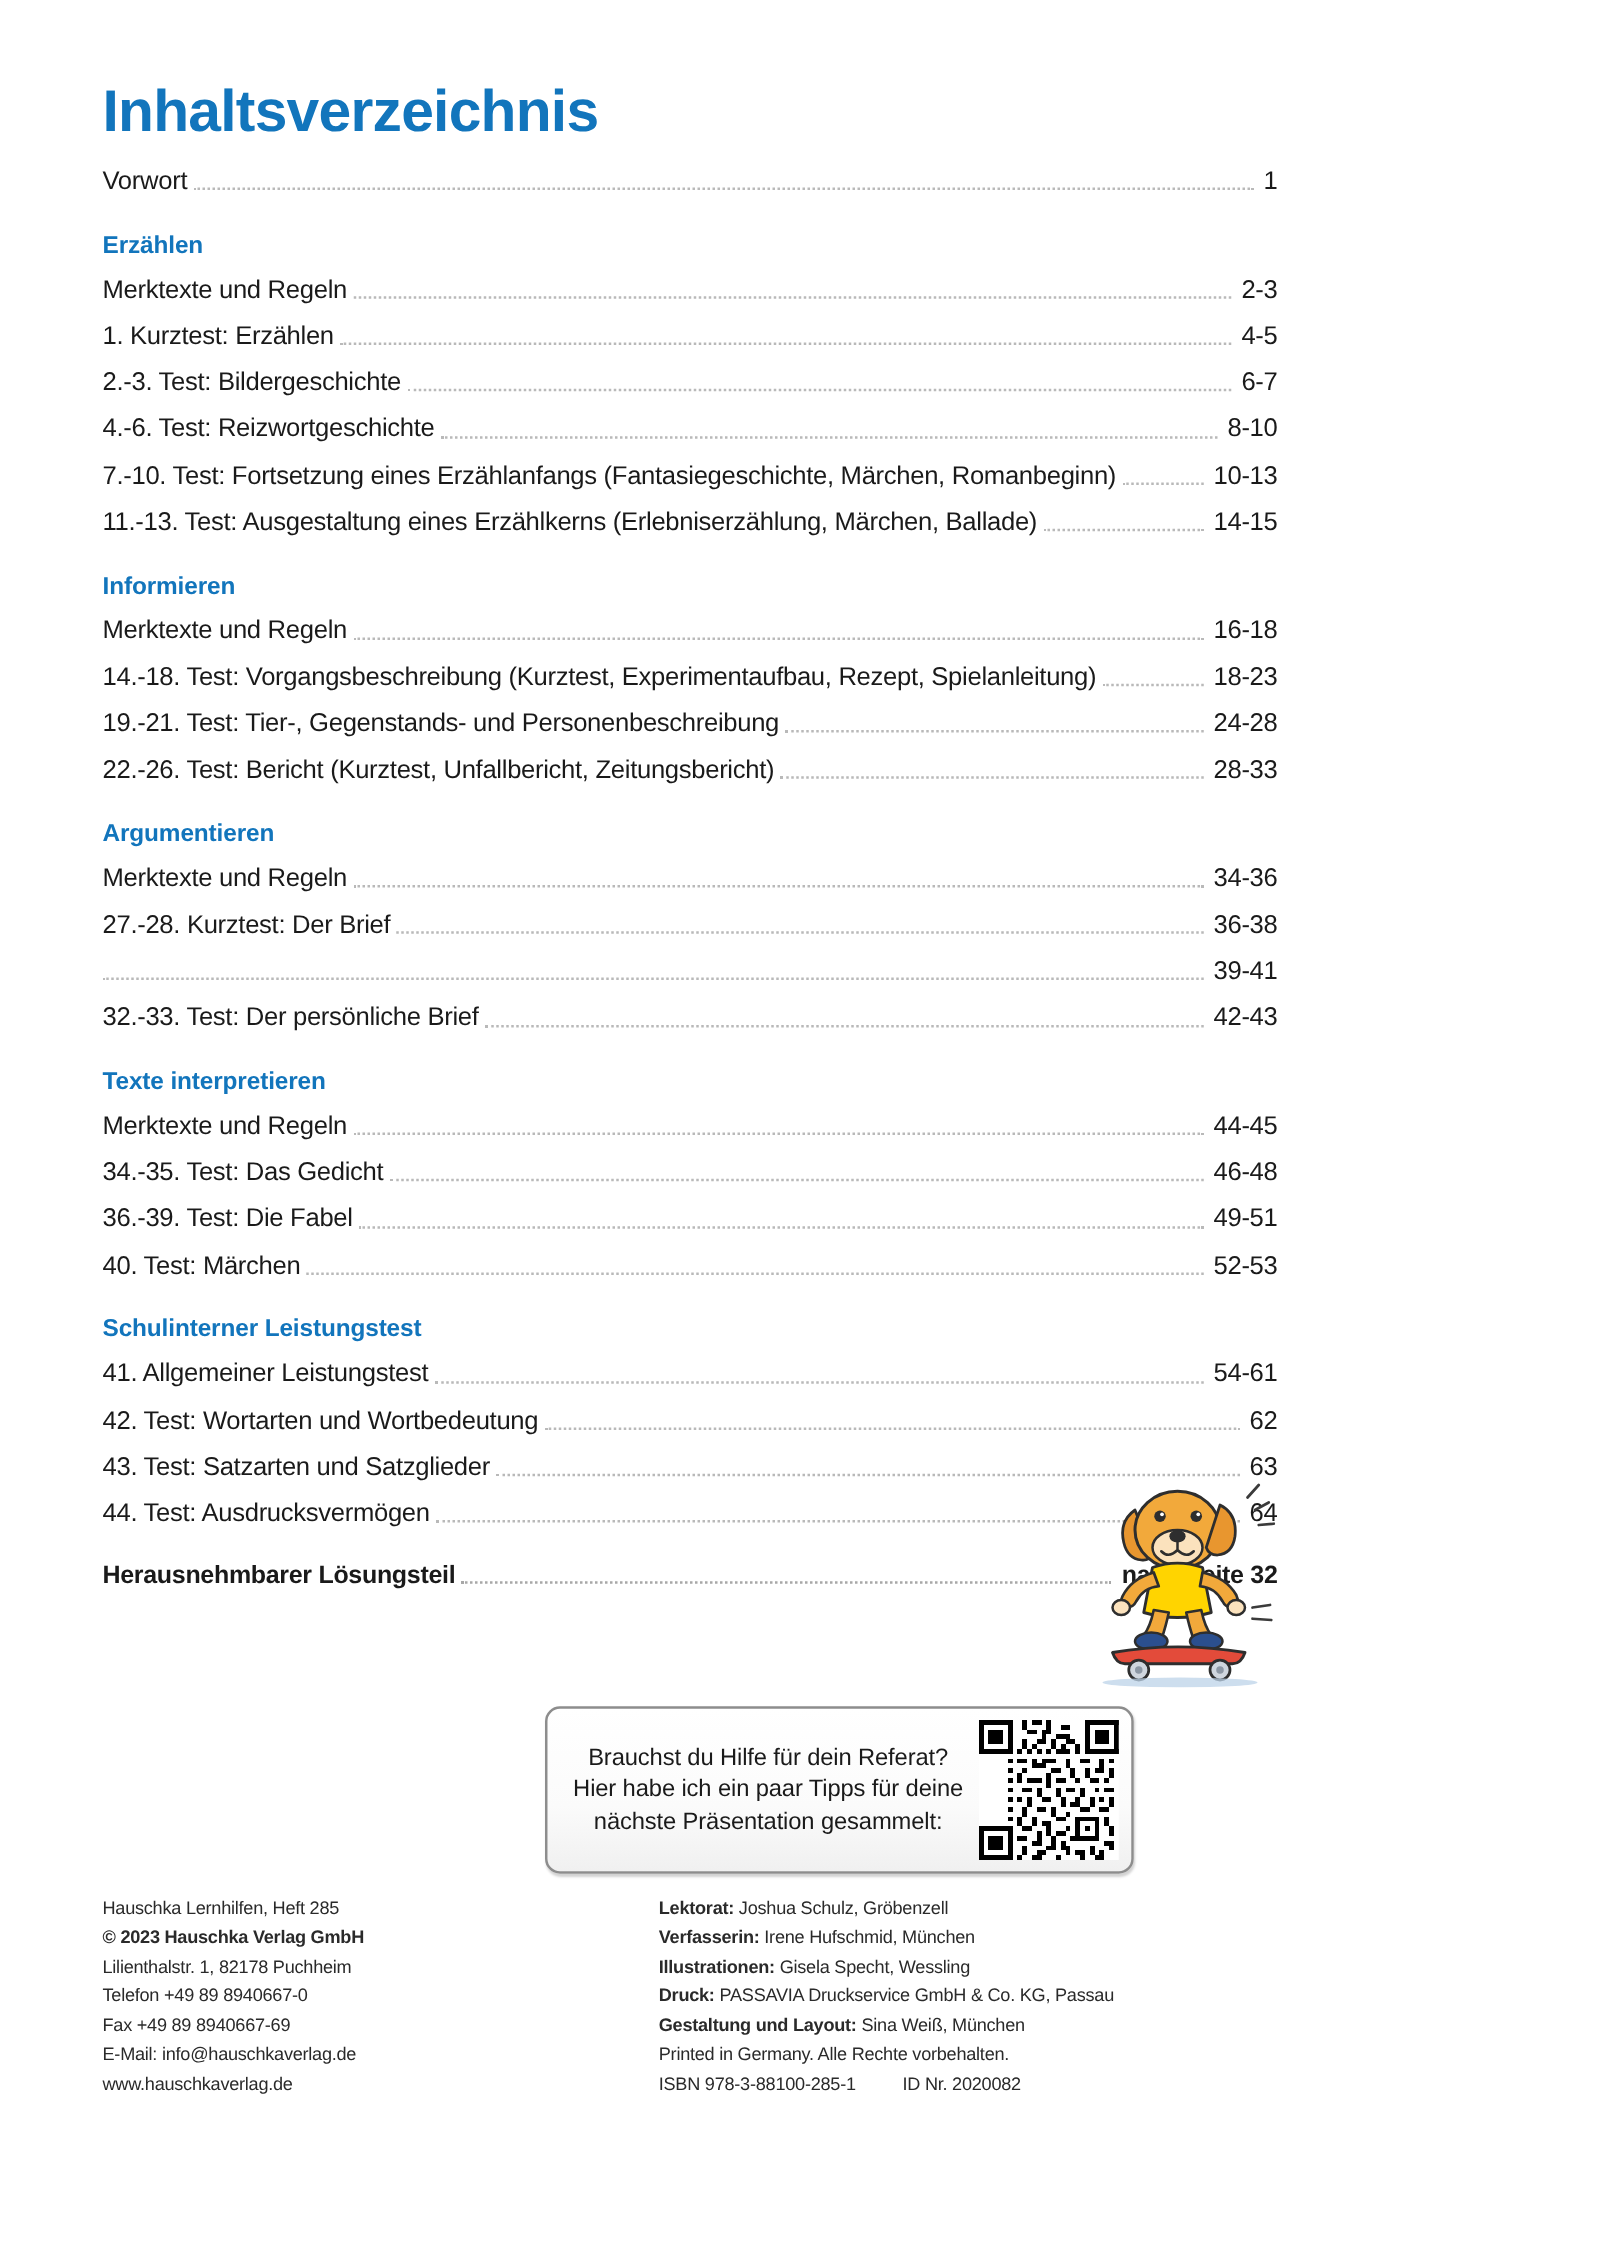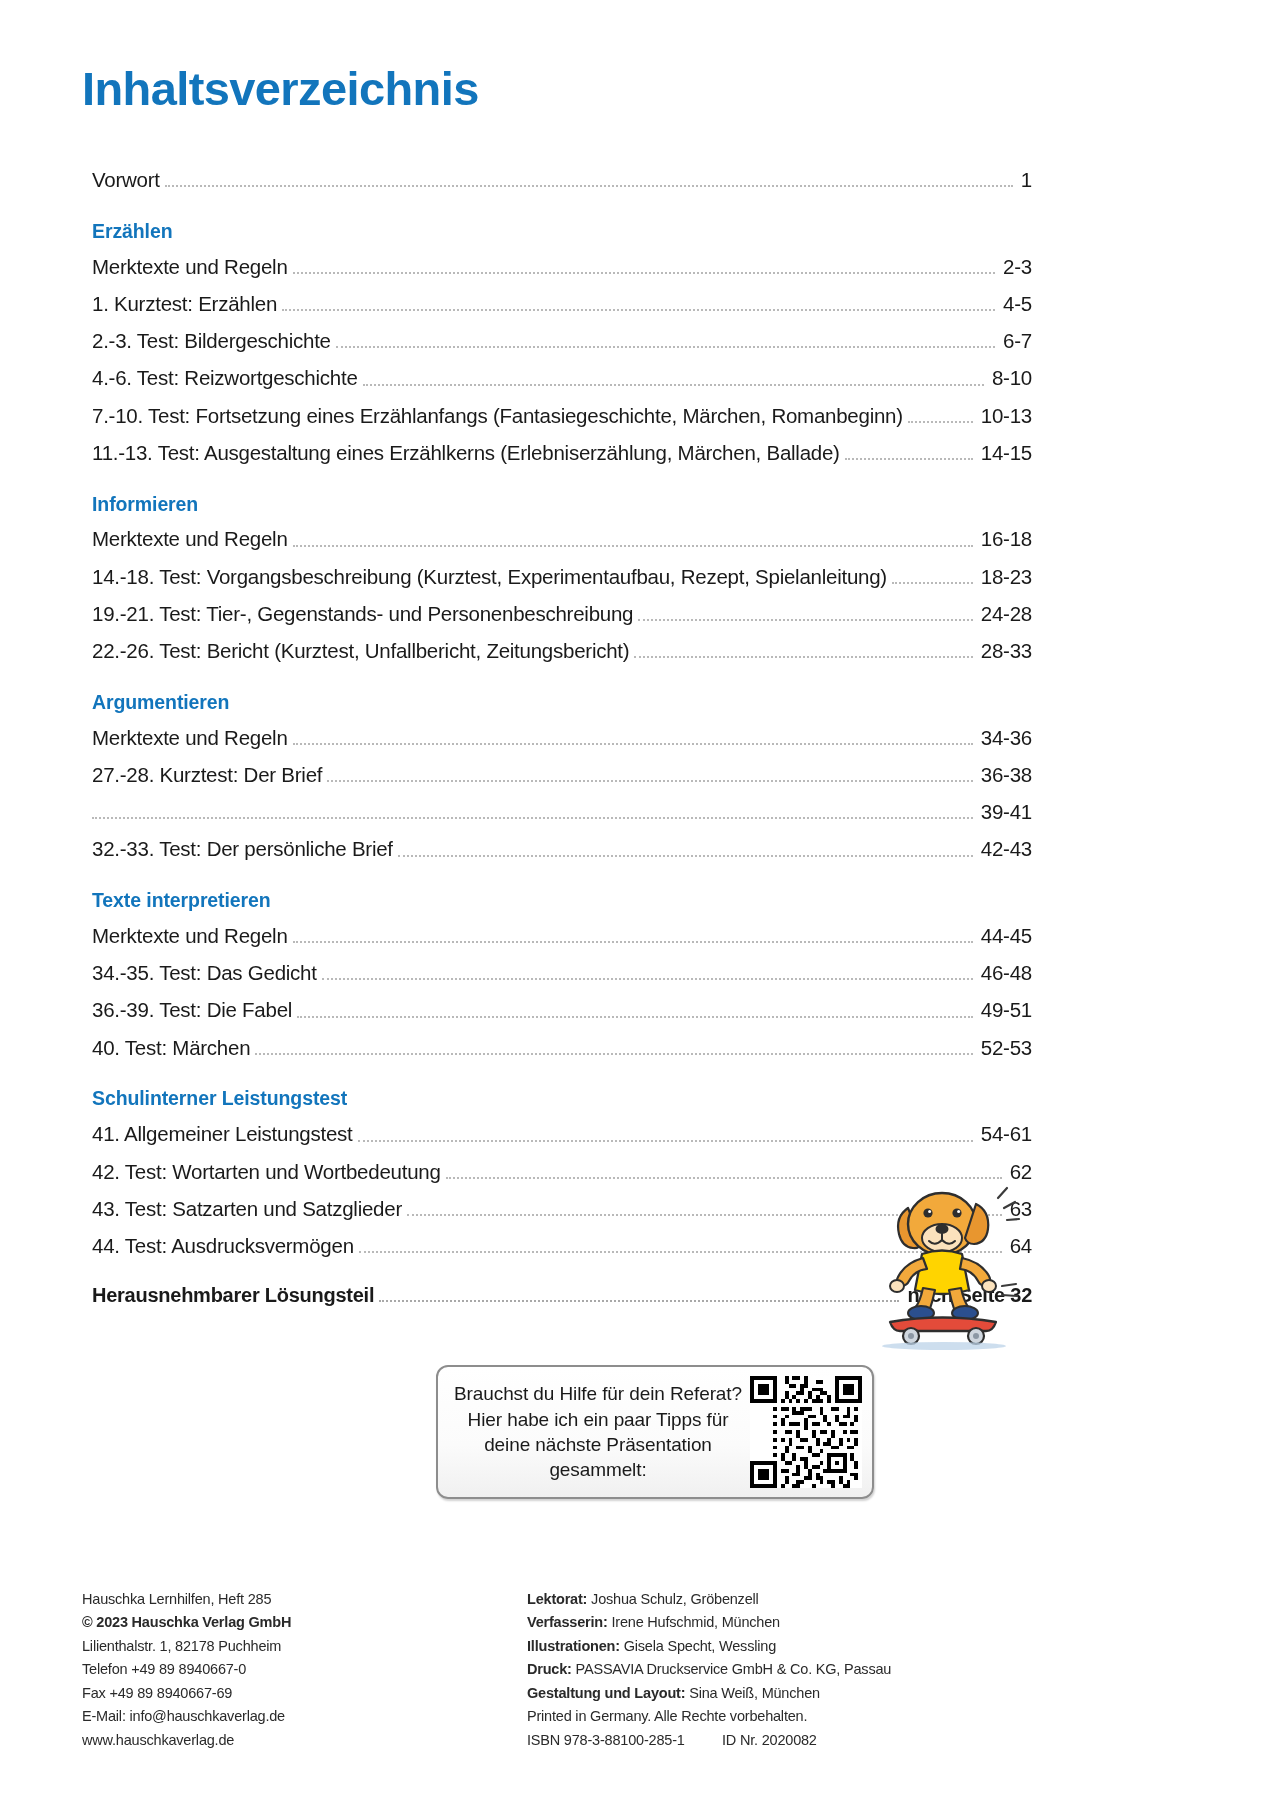--- a/index.html
+++ b/index.html
@@ -30,24 +30,23 @@
     font-size: 47px;
     font-weight: bold;
     color: #1275bc;
     letter-spacing: -0.6px;
     line-height: 1.05;
   }
 
   
   .toc {
     position: absolute;
-    left: 92px;
+    left: 82px;
     top: 130px;
     width: 940px;
-    margin-top: 35px;
   }
 
   .section-head {
     color: #1275bc;
     font-weight: bold;
     font-size: 19.5px;
     letter-spacing: -0.1px;
     padding-top: 20px;
     padding-bottom: 5px;
     line-height: 1.25;
@@ -94,21 +93,21 @@
   .promo {
     position: absolute;
     left: 436px;
     top: 1365px;
     width: 430px;
     height: 140px;
   }
   .bubble {
     position: absolute;
     left: 0; top: 0;
-    width: 438px;
+    width: 471px;
     height: 134px;
     border: 2px solid #8d8d8d;
     border-radius: 12px;
     background: linear-gradient(180deg,#ffffff 0%, #fbfbfb 60%, #f0f0f0 100%);
     box-shadow: 1px 2px 2px rgba(0,0,0,0.18);
     display: flex;
     align-items: center;
   }
   .bubble-text {
     flex: 1 1 auto;
@@ -150,21 +149,21 @@
     left: 866px;
     top: 1180px;
     width: 160px;
     height: 170px;
   }
 
   
   .footer {
     position: absolute;
     left: 82px;
-    top: 1588px;
+    top: 1516px;
     width: 940px;
     display: flex;
     font-size: 14.5px;
     line-height: 1.62;
     color: #2a2a2a;
     letter-spacing: -0.2px;
   }
   .footer .col-left { width: 445px; flex: 0 0 auto; }
   .footer .col-right { flex: 1 1 auto; }
   .footer b { font-weight: bold; }

